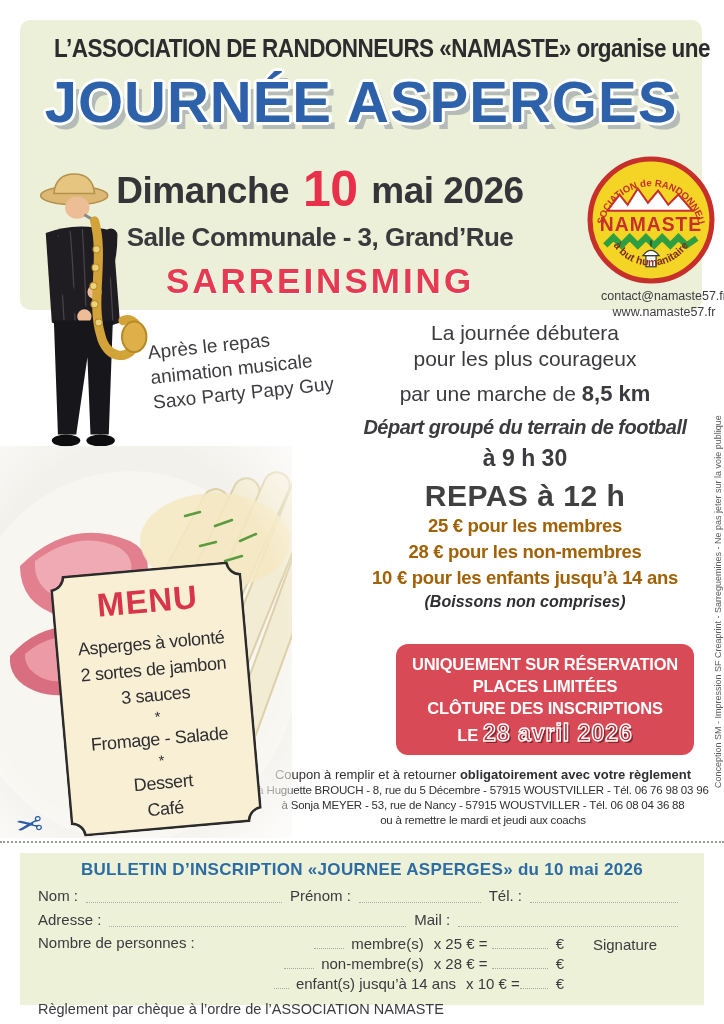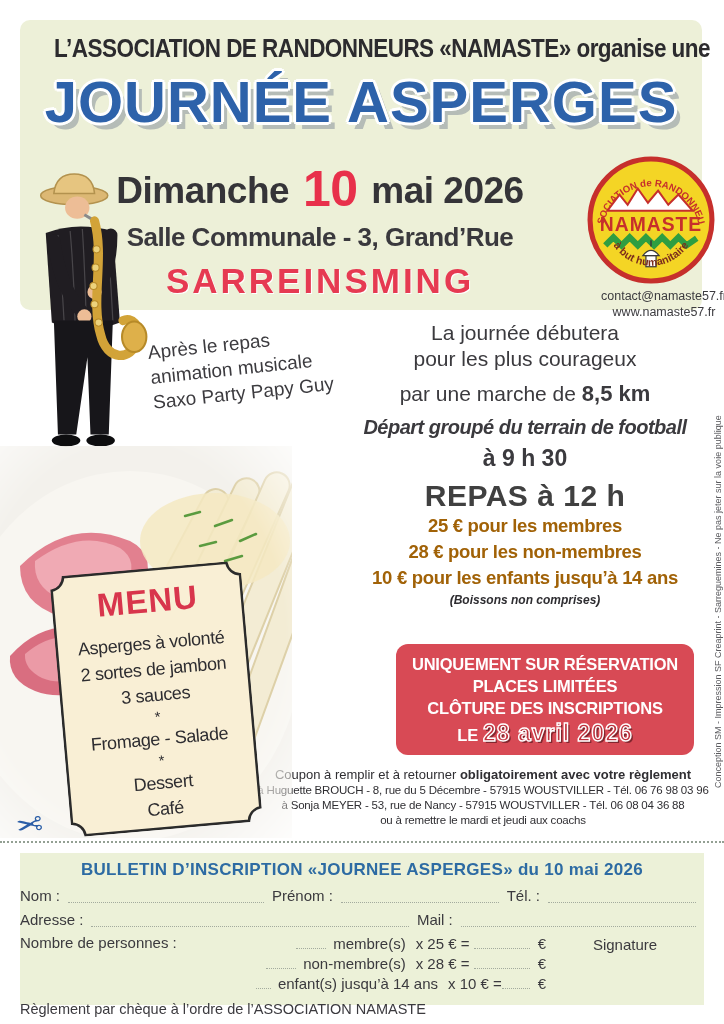--- a/index.html
+++ b/index.html
@@ -39,21 +39,21 @@
   .program .l{font-size:21px;line-height:26px;}
   .program .l3{margin-top:9px;font-size:21px;}
   .program .l3 b{font-size:22px;}
   .program .l4{margin-top:9px;font-size:20px;font-weight:800;font-style:italic;letter-spacing:-0.5px;}
   .program .l5{margin-top:6px;font-size:23px;font-weight:800;}
 
   
   .meal{position:absolute;left:350px;top:479px;width:350px;text-align:center;}
   .meal-title{font-size:30px;font-weight:800;color:#404040;letter-spacing:0.5px;margin-bottom:0;}
   .meal-price{font-size:18.5px;font-weight:800;line-height:26px;color:#a16207;letter-spacing:-0.3px;}
-  .meal-note{margin-top:2px;font-size:12px;font-weight:800;font-style:italic;color:#2e2d31;}
+  .meal-note{margin-top:2px;font-size:16px;font-weight:800;font-style:italic;color:#2e2d31;}
 
   
   .resa{position:absolute;left:396px;top:644px;width:298px;background:#d84a55;border-radius:12px;
         text-align:center;padding:9px 0 8px;color:#fff;}
   .resa .rl{font-size:16.5px;font-weight:800;line-height:22px;letter-spacing:-0.2px;}
   .deadline{margin-top:1px;font-size:16.5px;font-weight:800;}
   .deadline .dl{font-size:23px;font-weight:800;color:#c0323e;letter-spacing:1px;
                 -webkit-text-stroke:1.4px #fff;text-shadow:2px 2px 0 rgba(60,10,14,.55);}
 
   
@@ -78,21 +78,21 @@
   .menu-item{font-size:18px;line-height:26px;color:#2e2d31;letter-spacing:-0.4px;}
   .menu-item.star{font-size:15px;line-height:18px;}
 
   
   .cutline{position:absolute;left:0;right:0;top:841px;border-top:2px dotted #93a093;}
   .scissors{position:absolute;left:16px;top:806px;font-size:32px;color:#2b5ea7;
             transform:scaleX(-1) rotate(8deg);}
 
   
   .form-box{position:absolute;left:20px;top:853px;width:684px;height:152px;background:#ecf1d8;
-            padding:7px 0;box-sizing:border-box;}
+            padding:7px 18px;box-sizing:border-box;}
   .form-title{text-align:center;font-size:17px;font-weight:800;color:#2d6ba3;letter-spacing:0.3px;}
   .frow{display:flex;align-items:center;margin-top:7px;font-size:15px;color:#3b3a3e;}
   .dots{border-bottom:1.5px dotted #a3ab9e;height:13px;margin:0 8px;}
   .d-nom{width:196px;} .d-prenom{flex:1;} .d-tel{width:148px;}
   .d-adresse{flex:1.35;} .d-mail{flex:1;}
   .people-row{align-items:flex-start;margin-top:6px;}
   .flabel{white-space:nowrap;}
   .nb-label{width:236px;}
   .entries{width:290px;}
   .entry-row{display:flex;justify-content:flex-end;align-items:baseline;line-height:20px;white-space:nowrap;}

